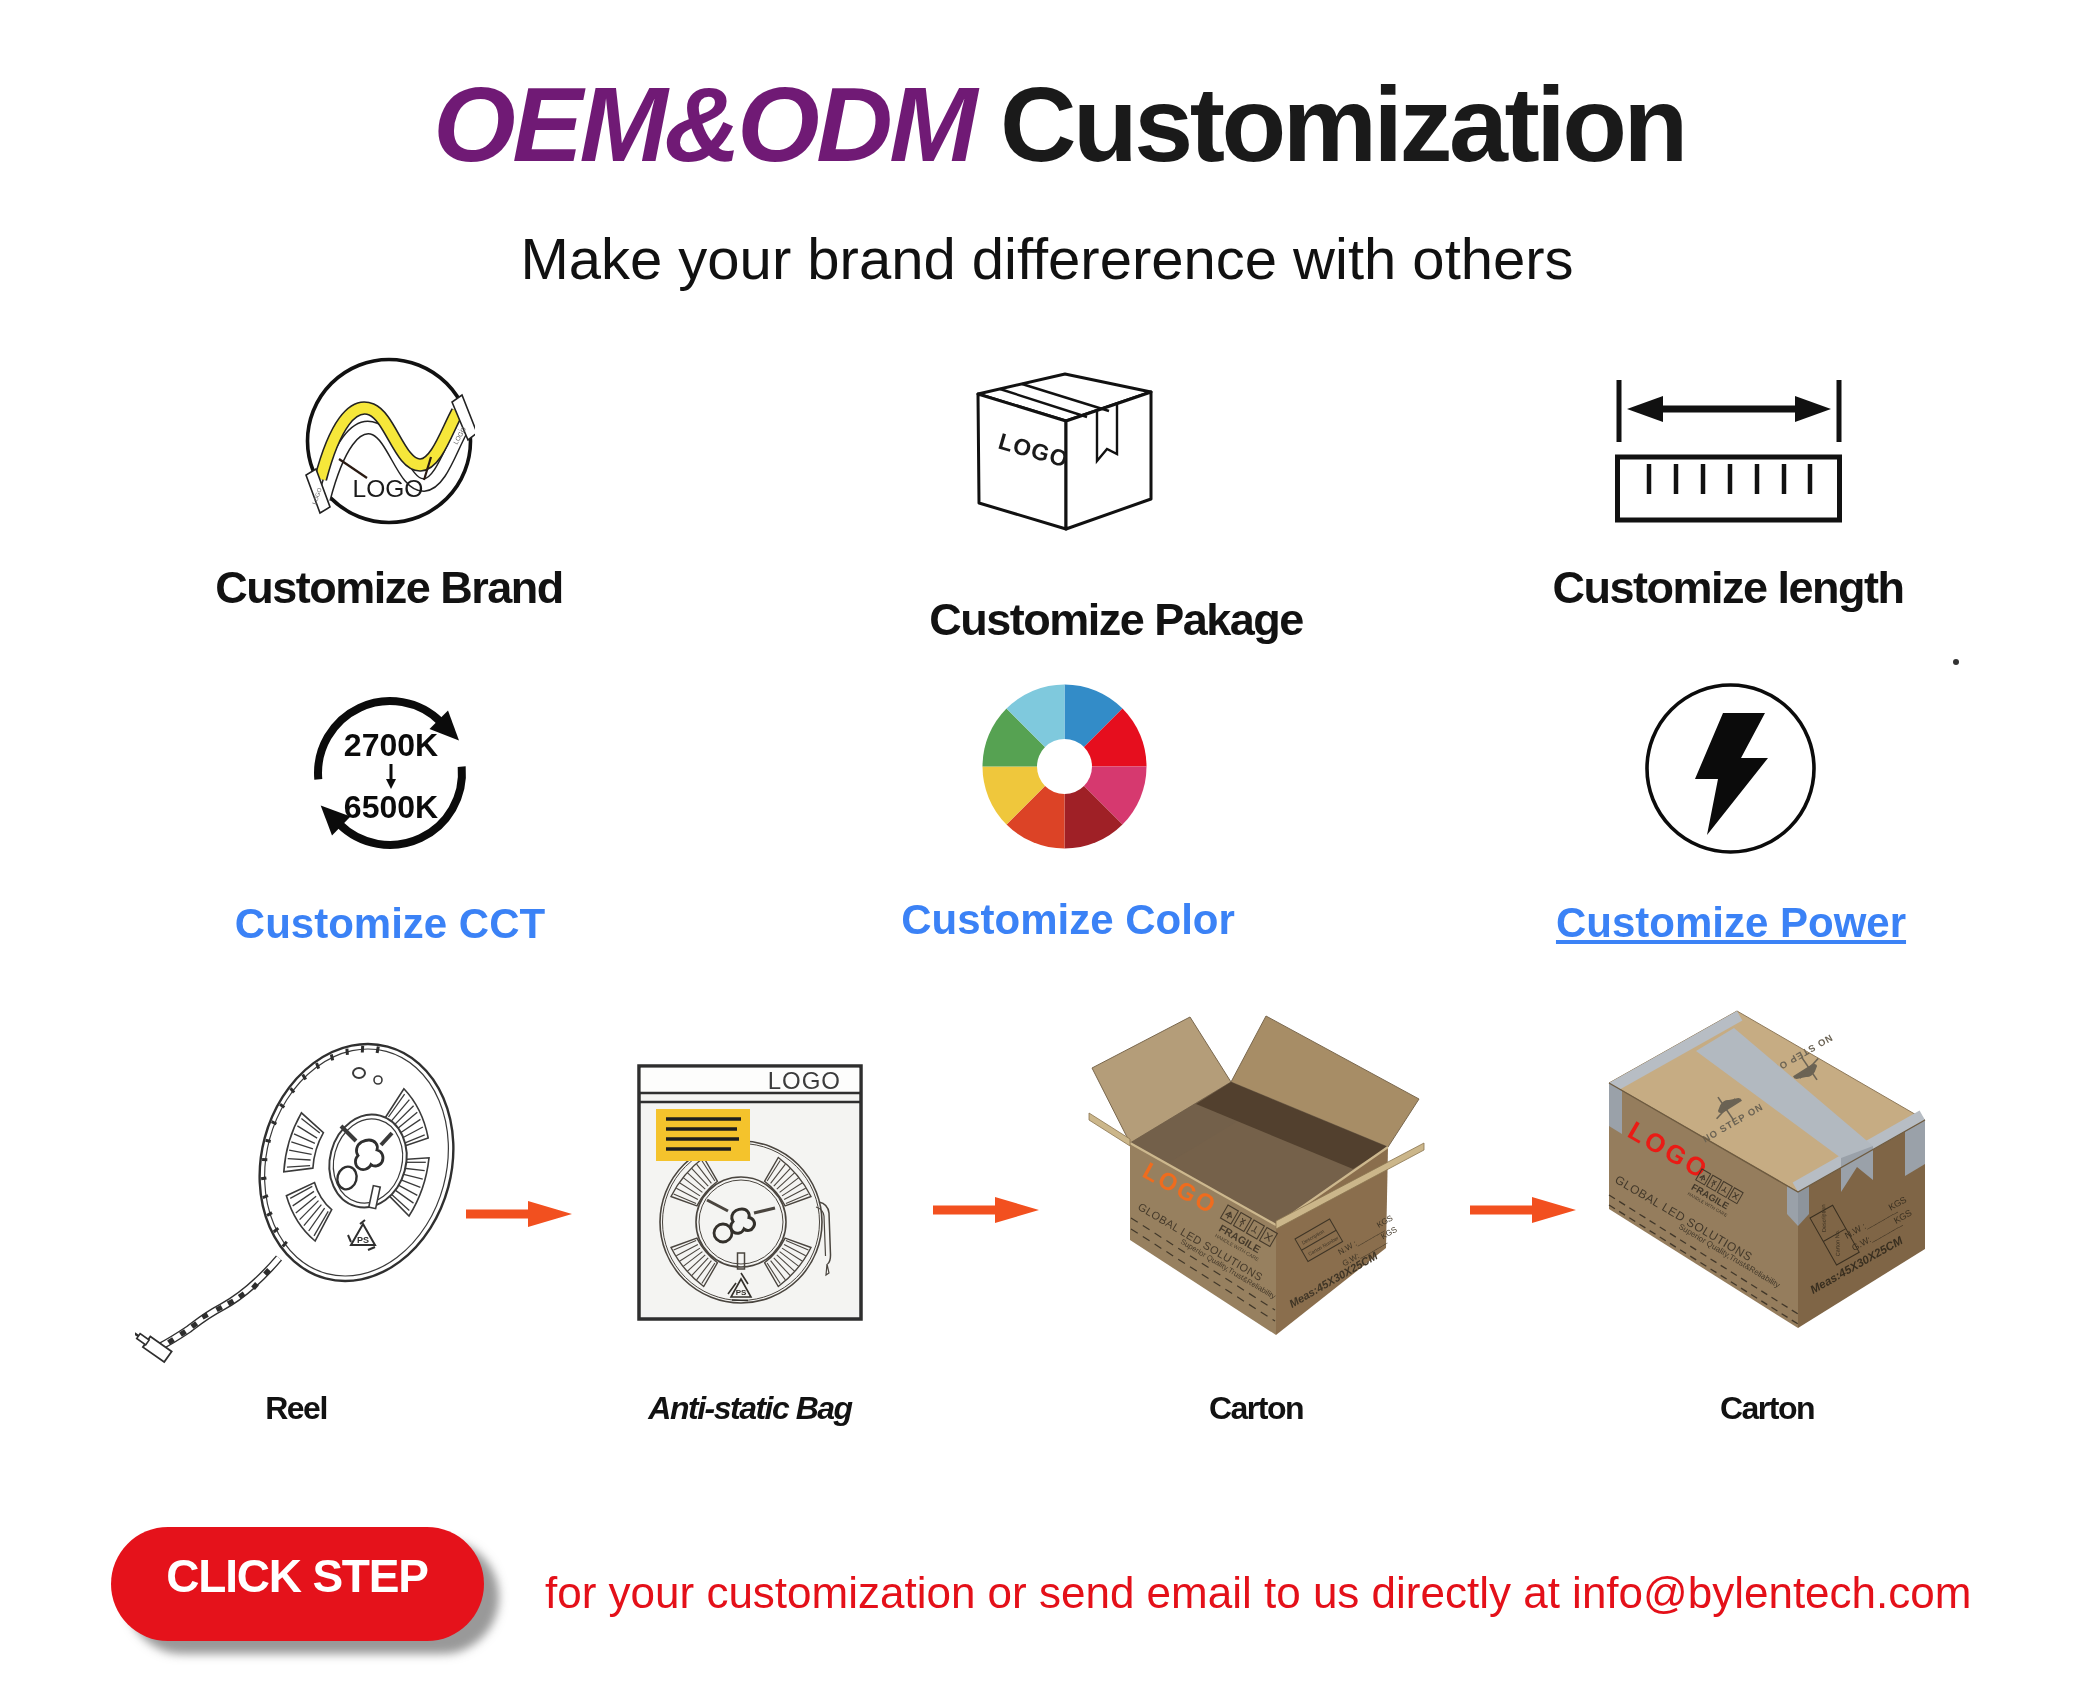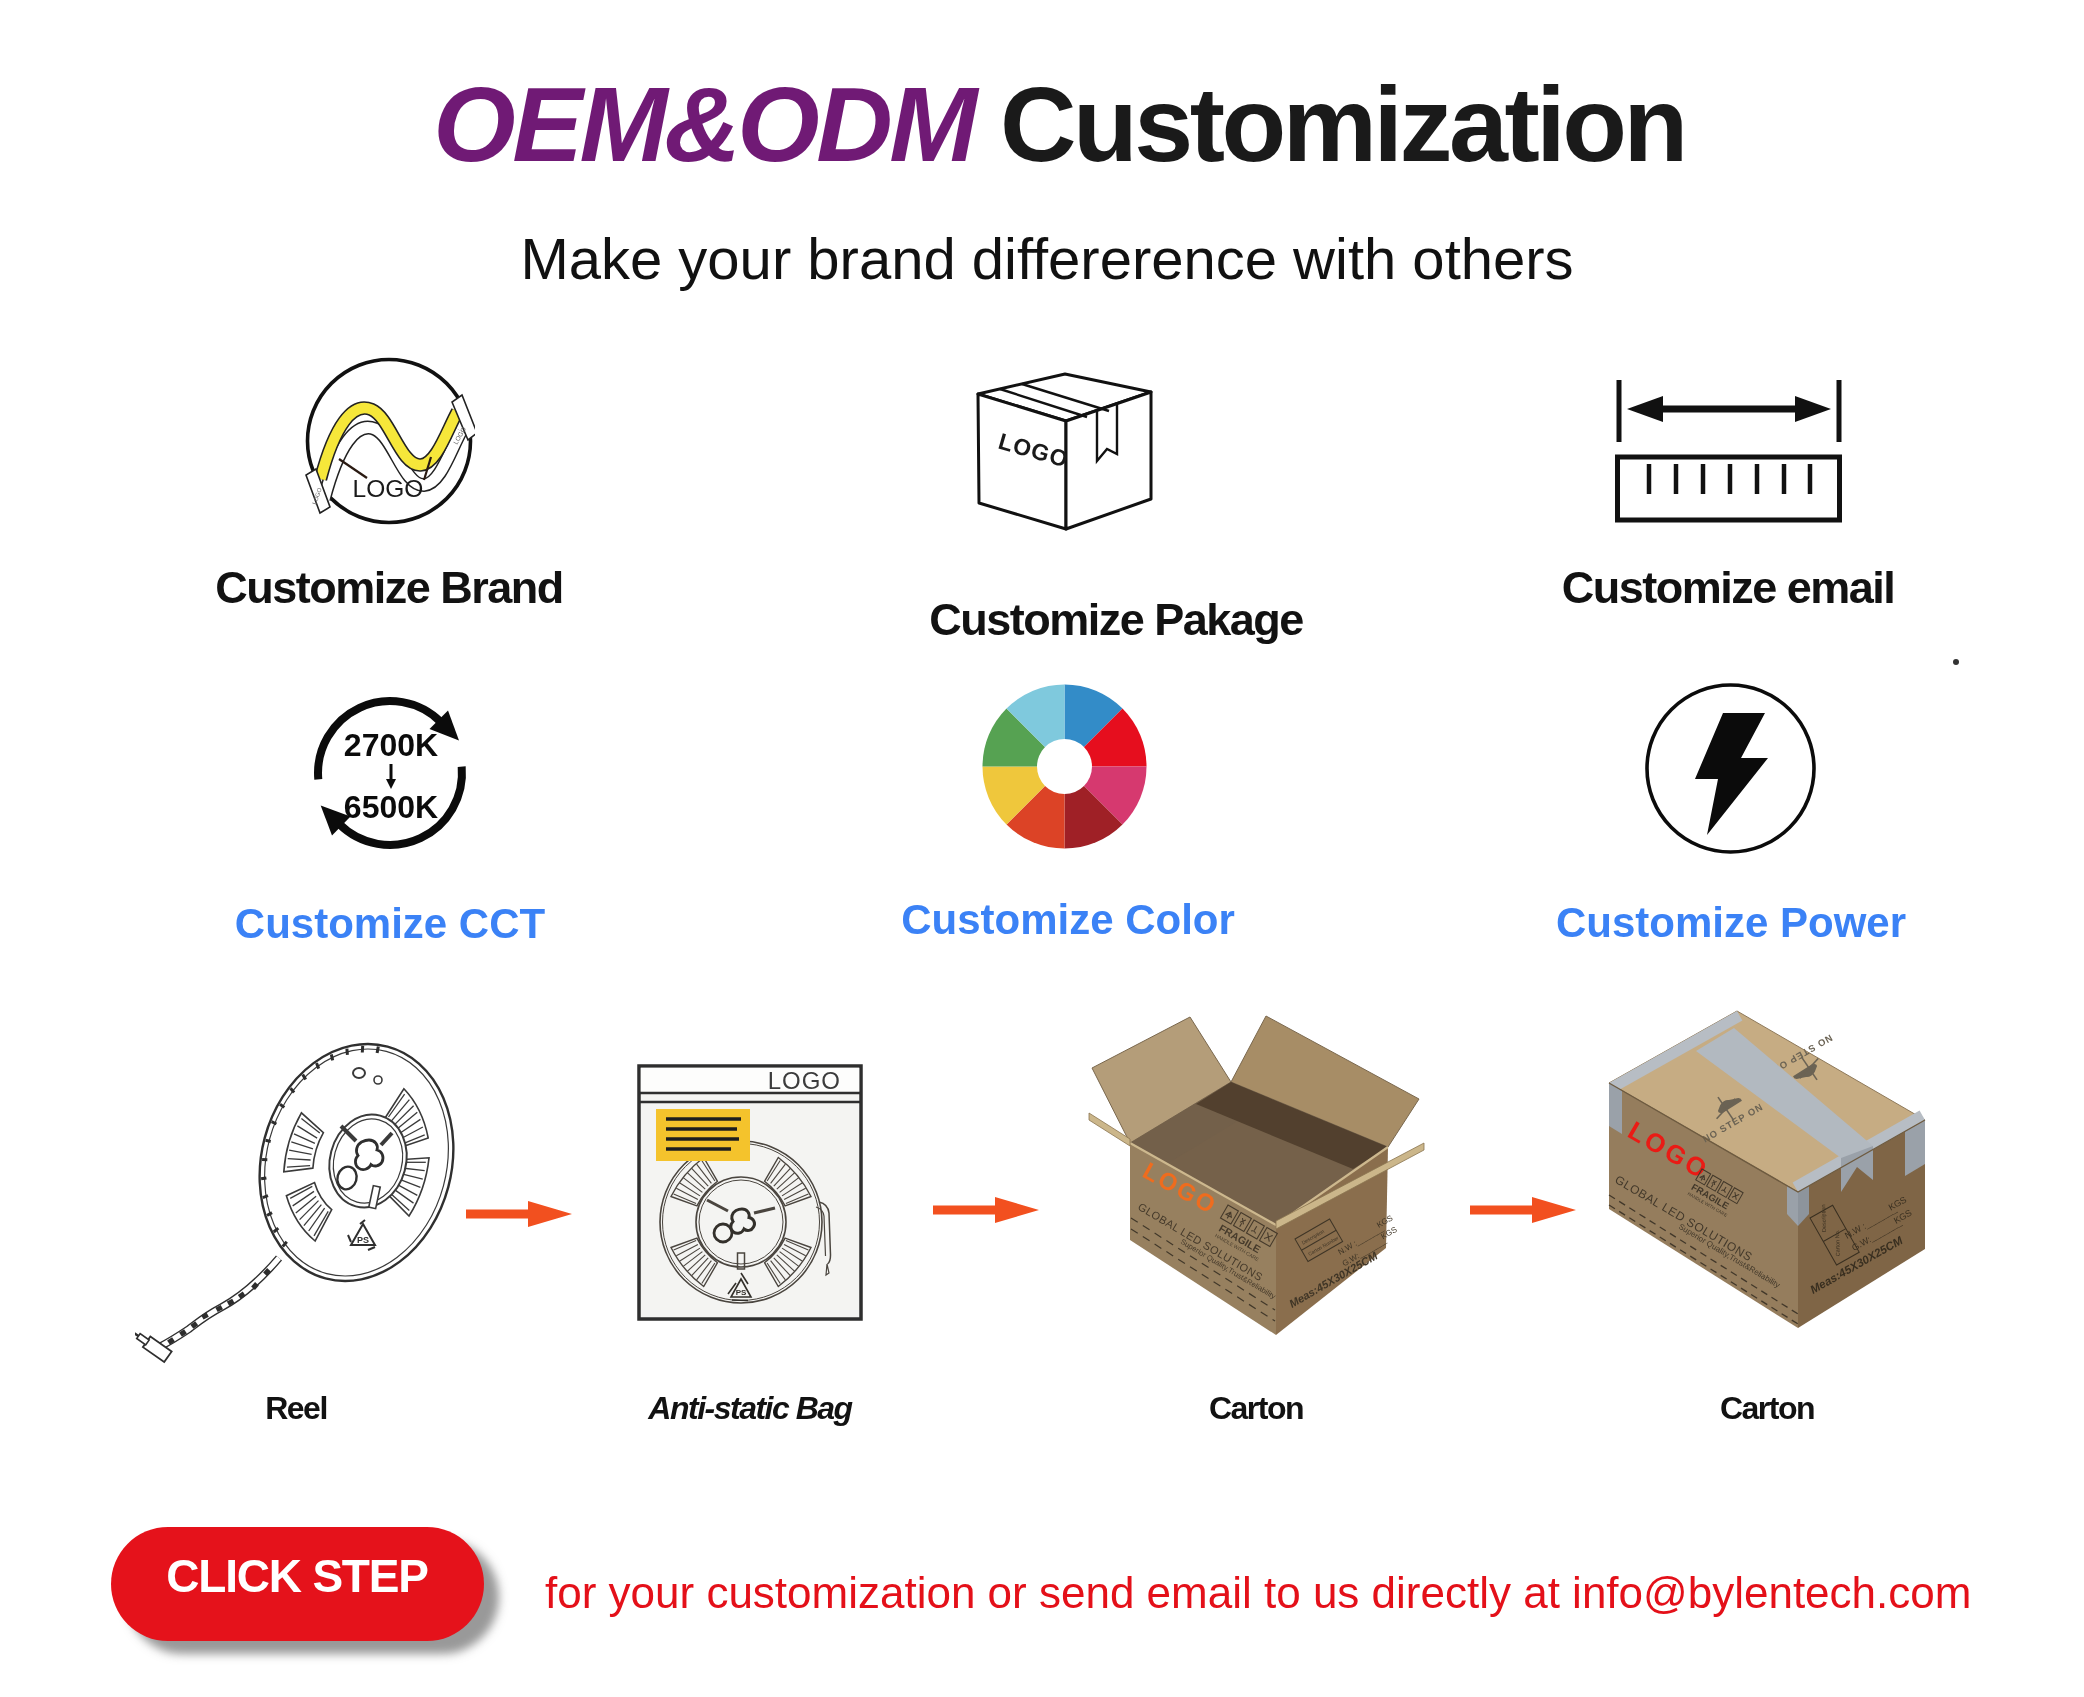--- a/index.html
+++ b/index.html
@@ -64,21 +64,21 @@
     <line x1="98" y1="92" x2="98" y2="122"></line>
     <line x1="125" y1="92" x2="125" y2="122"></line>
     <line x1="152" y1="92" x2="152" y2="122"></line>
     <line x1="179" y1="92" x2="179" y2="122"></line>
     <line x1="205" y1="92" x2="205" y2="122"></line>
   </g>
 </svg>
 
 <div class="lbl" style="left:389px;top:565px;">Customize Brand</div>
 <div class="lbl" style="left:1116px;top:565px;margin-top:32px;">Customize Pakage</div>
-<div class="lbl" style="left:1728px;top:565px;">Customize email</div>
+<div class="lbl" style="left:1728px;top:565px;">Customize length</div>
 
 <svg class="abs" id="ccticon" style="left:308px;top:688px;" width="168" height="172" viewBox="0 0 168 172">
   <path d="M10.3,91.3 A72,72 0 0 1 132.9,34.1" fill="none" stroke="#0b0b0b" stroke-width="8"></path>
   <path d="M151,52.5 L121.5,41 L140,22.5 Z" fill="#0b0b0b"></path>
   <path d="M153.7,78.7 A72,72 0 0 1 31.1,135.9" fill="none" stroke="#0b0b0b" stroke-width="8"></path>
   <path d="M12.7,117.5 L42.5,128.5 L24,147.5 Z" fill="#0b0b0b"></path>
   <text x="83" y="68" font-size="32" font-weight="bold" fill="#0b0b0b" text-anchor="middle" font-family="Liberation Sans,sans-serif">2700K</text>
   <text x="83" y="130" font-size="32" font-weight="bold" fill="#0b0b0b" text-anchor="middle" font-family="Liberation Sans,sans-serif">6500K</text>
   <line x1="83" y1="76" x2="83" y2="93" stroke="#0b0b0b" stroke-width="3"></line>
   <path d="M83,101 L78,91 L88,91 Z" fill="#0b0b0b"></path>
@@ -94,21 +94,21 @@
 <path d="M83.5,83.5 L25.5,25.5 A82,82 0 0 1 83.5,1.5 Z" fill="#7fc9dd"></path>
 <circle cx="83.5" cy="83.5" r="27.5" fill="#ffffff"></circle>
 </svg>
 <svg class="abs" id="powericon" style="left:1644px;top:682px;" width="173" height="173" viewBox="0 0 173 173">
   <circle cx="86.5" cy="86.5" r="83.5" fill="none" stroke="#0b0b0b" stroke-width="3.6"></circle>
   <path d="M79,31 L121,31 L97,76 L124,76 L63,153 L74,97 L51,97 Z" fill="#0b0b0b"></path>
 </svg>
 
 <div class="lblb" style="left:390px;top:903px;">Customize CCT</div>
 <div class="lblb" style="left:1068px;top:899px;">Customize Color</div>
-<div class="lblb" style="left:1731px;top:902px;">Customize Power</div>
+<div class="lblb" style="left:1731px;top:902px;text-decoration:underline;">Customize Power</div>
 
 <svg class="abs" id="reel" style="left:135px;top:1028px;" width="340" height="345" viewBox="0 0 340 345">
 
   <path d="M144,230 C120,258 100,272 87,279 C70,288 62,295 54,301 C45,307 36,313 26,318" fill="none" stroke="#2f2f2f" stroke-width="8"></path>
   <path d="M144,230 C120,258 100,272 87,279 C70,288 62,295 54,301 C45,307 36,313 26,318" fill="none" stroke="#ffffff" stroke-width="5.2"></path>
 <rect x="129.0" y="241.5" width="6" height="5" fill="#2d2d2d" transform="rotate(131 132.0 244.0)"></rect>
 <rect x="117.0" y="255.5" width="6" height="5" fill="#2d2d2d" transform="rotate(131 120.0 258.0)"></rect>
 <rect x="103.7" y="264.8" width="6" height="5" fill="#2d2d2d" transform="rotate(145 106.7 267.3)"></rect>
 <rect x="92.7" y="271.8" width="6" height="5" fill="#2d2d2d" transform="rotate(152 95.7 274.3)"></rect>
 <rect x="81.2" y="278.0" width="6" height="5" fill="#2d2d2d" transform="rotate(152 84.2 280.5)"></rect>

